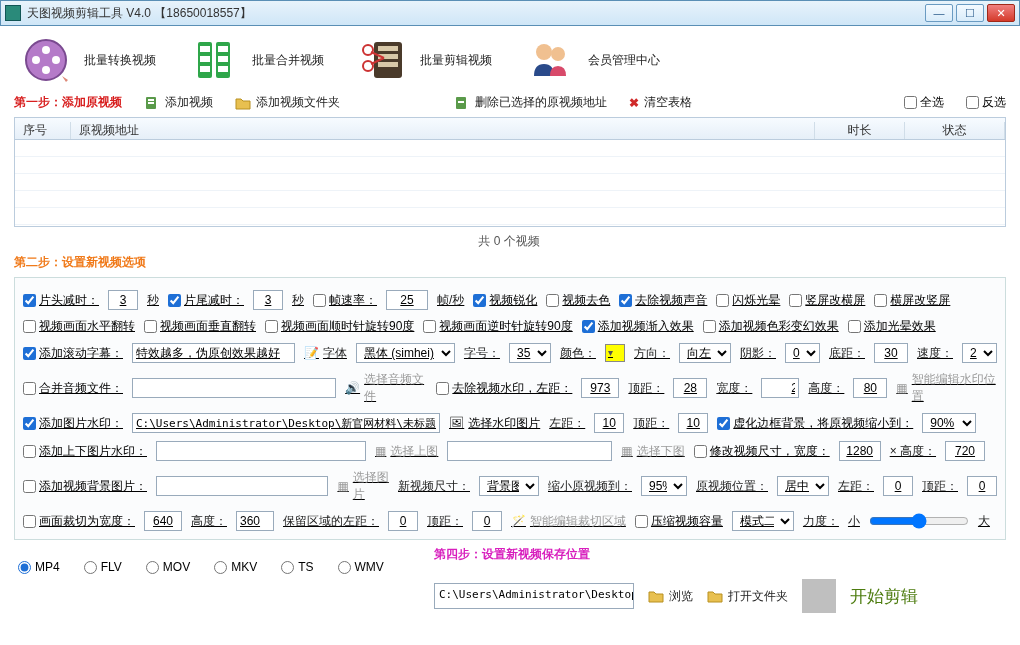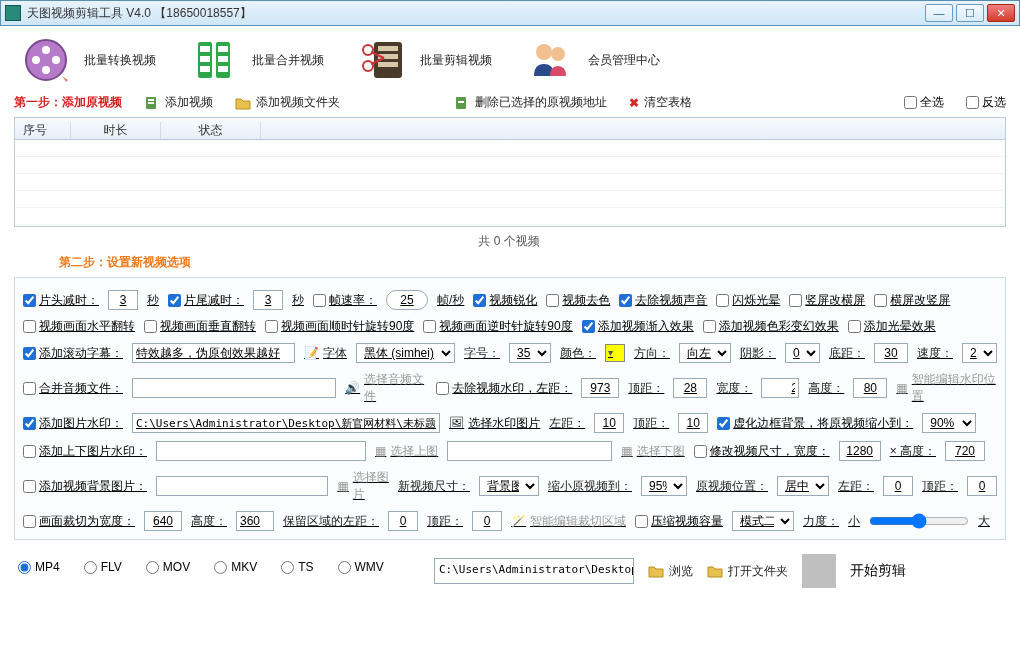--- a/index.html
+++ b/index.html
@@ -25,21 +25,21 @@
 .red-x { color: #d02a2a; font-weight: bold; }
 
 .table-wrap { border: 1px solid #bcd; }
 .thead { display: flex; background: linear-gradient(#f7fbff, #e6eff8); border-bottom: 1px solid #bcd; height: 22px; align-items: flex-end; }
 .thead .col { padding: 0 8px; border-right: 1px solid #d0dde8; color: #333; }
 .tbody { height: 86px; background: #fff; }
 .trow { height: 17px; border-bottom: 1px solid #eef3f8; }
 
 .counter { text-align: center; color: #555; padding: 6px 2px 2px 0; }
 
-.step2-title { color: #f07a1a; font-weight: bold; padding: 2px 0 6px 0; margin-left: 45px; }
+.step2-title { color: #f07a1a; font-weight: bold; padding: 2px 0 6px 0; }
 
 .opts-panel { border: 1px solid #cdd; background: #fbfcfd; padding: 8px 8px 4px 8px; }
 .opt-row { display: flex; align-items: center; gap: 9px; padding: 4px 0; flex-wrap: nowrap; text-decoration: underline; }
 .chk { display: flex; align-items: center; gap: 3px; white-space: nowrap; }
 input[type=checkbox] { width: 13px; height: 13px; accent-color: #1e6fd6; }
 input[type=text], select { height: 20px; border: 1px solid #9ab; padding: 0 3px; background: #fff; }
 .txt { white-space: nowrap; color: #222; }
 .gray { color: #9a9a9a; }
 .color-swatch { width: 28px; height: 18px; border: 1px solid #888; background: #ffff00; display: inline-block; }
 .dropdown-arrow::after { content: "▾"; font-size: 10px; color: #555; margin-left: 2px; }
@@ -49,21 +49,21 @@
 .step3 { flex: 0 0 420px; }
 .step3-title { color: #1a4fd6; font-weight: bold; padding-bottom: 8px; }
 .step4-title { color: #d81fbe; font-weight: bold; padding-bottom: 8px; }
 .radios { display: flex; gap: 24px; align-items: center; padding: 14px 0 0 4px; }
 .radios label { display: flex; align-items: center; gap: 4px; }
 input[type=radio] { accent-color: #1e6fd6; }
 
 .step4-row { display: flex; align-items: center; gap: 14px; padding: 8px 0 0 0; }
 .path-box { width: 200px; height: 26px; border: 1px solid #9ab; background: #fff; padding: 4px; font-family: Consolas, monospace; font-size: 11px; overflow: hidden; }
 .big-gray { width: 34px; height: 34px; background: #bfbfbf; }
-.start-lbl { color: #000000; font-size: 14px; }
+.start-lbl { color: #4d7c0f; font-size: 17px; }
 
 .sep { flex: 1; }
 .small-ico svg { width: 16px; height: 16px; }
 </style>
 </head>
 <body>
 
 <div class="titlebar">
   <div class="app-icon"></div>
   <div class="title">天图视频剪辑工具 V4.0    【18650018557】</div>
@@ -167,20 +167,21 @@
       </label>
     <label class="chk">
         <input type="checkbox" style="">
         <span>反选</span>
       </label>
   </div>
 
   <div class="table-wrap">
     <div class="thead">
       <div class="col" style="width:56px">序号</div>
+      <div class="col" style="flex:1">原视频地址</div>
       <div class="col" style="width:90px;text-align:center">时长</div>
       <div class="col" style="width:100px;text-align:center">状态</div>
     </div>
     <div class="tbody">
       <div class="trow"></div>
         <div class="trow"></div>
         <div class="trow"></div>
         <div class="trow"></div>
         <div class="trow"></div>
     </div>
@@ -201,21 +202,21 @@
       <label class="chk">
           <input type="checkbox" checked="" style="">
           <span>片尾减时：</span>
         </label>
       <input type="text" style="width: 30px; text-align: center;" value="3">
       <span class="txt">秒</span>
       <label class="chk">
           <input type="checkbox" style="">
           <span>帧速率：</span>
         </label>
-      <input type="text" style="width: 42px; text-align: center; border-radius: 10px;" value="25">
+      <input type="text" style="width: 42px; text-align: center;" value="25">
       <span class="txt">帧/秒</span>
       <label class="chk">
           <input type="checkbox" checked="" style="">
           <span>视频锐化</span>
         </label>
       <label class="chk">
           <input type="checkbox" style="">
           <span>视频去色</span>
         </label>
       <label class="chk">
@@ -438,20 +439,21 @@
             <input type="radio" name="fmt" style="">
             <span>TS</span>
           </label>
         <label>
             <input type="radio" name="fmt" style="">
             <span>WMV</span>
           </label>
       </div>
     </div>
     <div class="step4" style="flex:1">
+      <div class="step4-title">第四步：设置新视频保存位置</div>
       <div class="step4-row">
         <div class="path-box">C:\Users\Administrator\Desktop\</div>
         <span class="action">
           <span class="small-ico"><svg viewBox="0 0 16 16">
                 <path d="M1 4 L6 4 L8 6 L15 6 L15 14 L1 14 Z" fill="#e8c050" stroke="#b89020"></path>
               </svg></span>
           <span>浏览</span>
         </span>
         <span class="action">
           <span class="small-ico"><svg viewBox="0 0 16 16">

